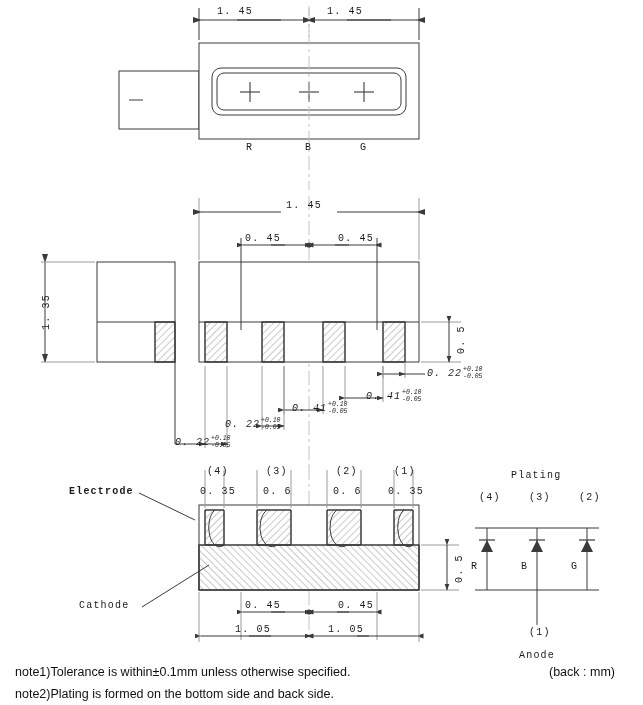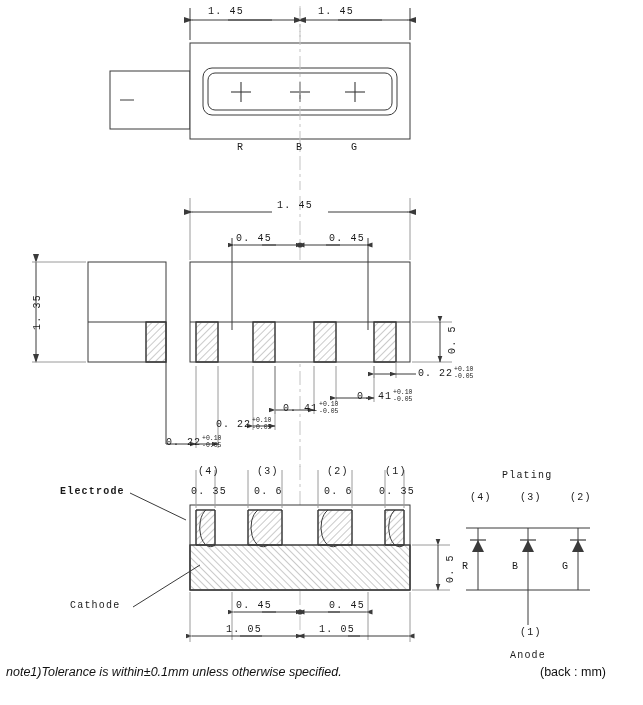--- a/index.html
+++ b/index.html
@@ -10,21 +10,21 @@
   body {
     width: 643px;
     height: 705px;
     position: relative;
     font-family: "Liberation Sans", sans-serif;
     color: #1a1a1a;
     overflow: hidden;
   }
   #stage {
     position: absolute;
-    left: 0; top: 0;
+    left: 9px; top: 0;
     width: 546px;
     height: 705px;
   }
   svg.layer {
     position: absolute;
     left: 0; top: 0;
     width: 643px;
     height: 705px;
   }
   .lbl {
@@ -52,20 +52,21 @@
     color: #111;
     white-space: nowrap;
   }
   .tol {
     position: absolute;
     white-space: nowrap;
     font-family: "Liberation Mono", monospace;
     font-size: 10px;
     letter-spacing: 1px;
     color: #1a1a1a;
+    font-style: italic;
   }
   .tol .base { display: inline-block; vertical-align: middle; }
   .tol .frac {
     display: inline-block;
     vertical-align: middle;
     font-size: 6.5px;
     line-height: 1.05;
     letter-spacing: 0;
     text-align: left;
     margin-left: 1px;
@@ -323,16 +324,17 @@
   <div class="lbl mono" style="left:502px; top:470px;">Plating</div>
   <div class="lbl mono" style="left:470px; top:492px;">(4)</div>
   <div class="lbl mono" style="left:520px; top:492px;">(3)</div>
   <div class="lbl mono" style="left:570px; top:492px;">(2)</div>
   <div class="lbl mono" style="left:462px; top:561px;">R</div>
   <div class="lbl mono" style="left:512px; top:561px;">B</div>
   <div class="lbl mono" style="left:562px; top:561px;">G</div>
   <div class="lbl mono" style="left:520px; top:627px;">(1)</div>
   <div class="lbl mono" style="left:510px; top:650px;">Anode</div>
 
-  <div class="note" style="left:6px; top:665px;font-style:italic;">note1)Tolerance is within±0.1mm unless otherwise specified.</div>
+  <div class="note" style="left:6px; top:665px;">note1)Tolerance is within±0.1mm unless otherwise specified.</div>
+  <div class="note" style="left:6px; top:687px;">note2)Plating is formed on the bottom side and back side.</div>
   <div class="note" style="left:540px; top:665px;">(back : mm)</div>
 
 </div>
 
 </body></html>

